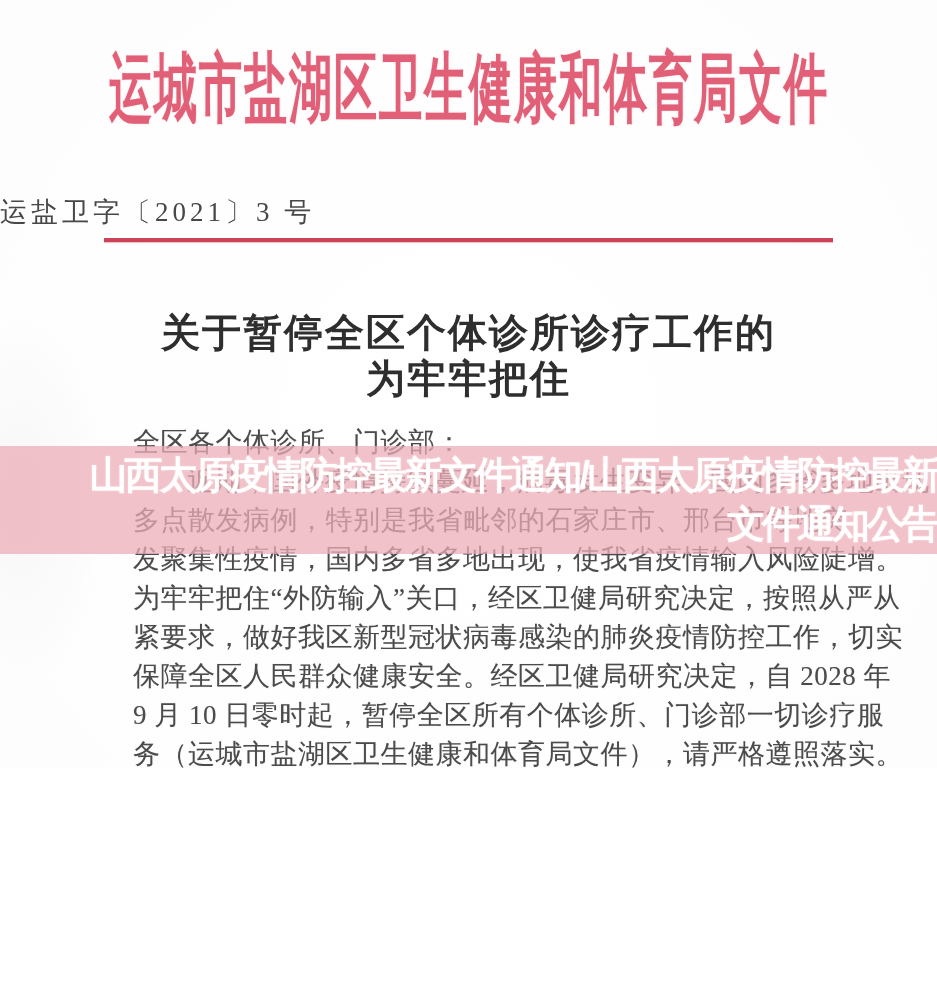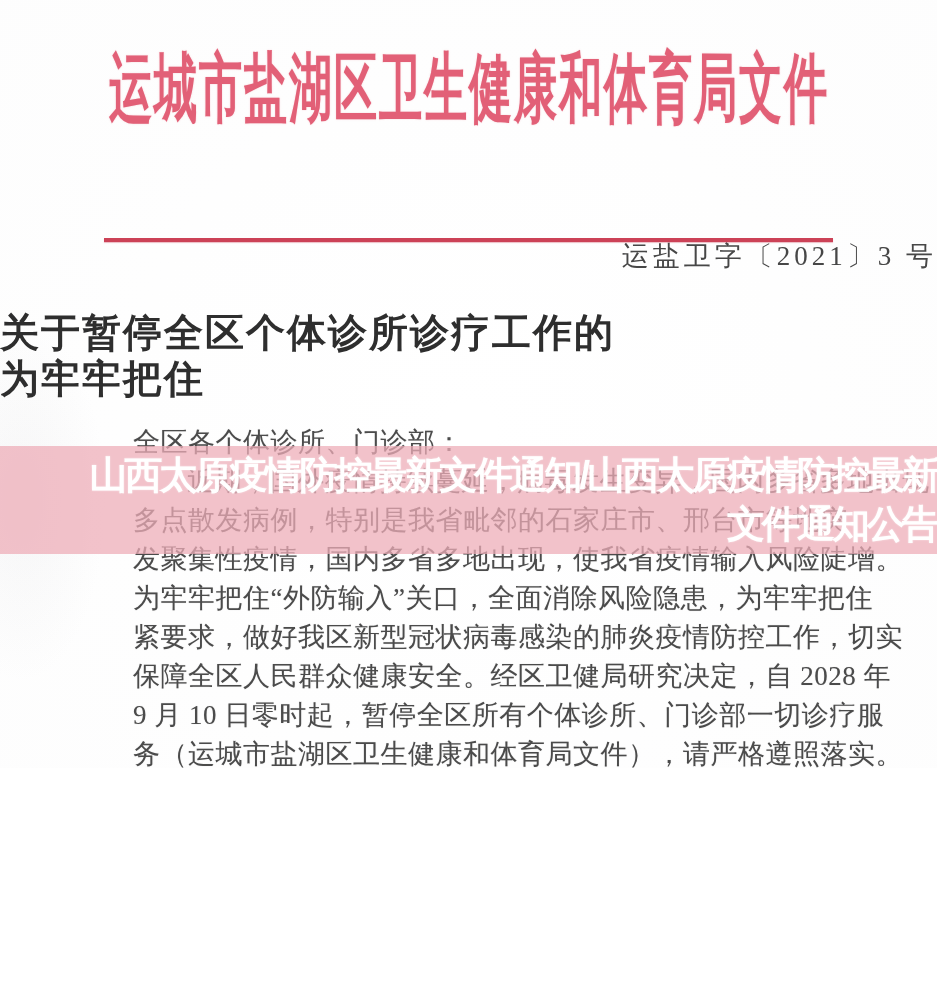--- a/index.html
+++ b/index.html
@@ -24,33 +24,33 @@
     transform:translateX(-50%) scale(0.60,1.05);
     transform-origin:center top;
     font-size:72px;font-weight:bold;white-space:nowrap;
     letter-spacing:3px;
     color:#e26077;
     text-shadow:0 0 2px rgba(226,96,119,0.35);
   }
 
   .doc-number{
     position:absolute;top:194px;left:0;width:100%;
-    text-align:right;
-    font-size:27px;color:#474747;letter-spacing:4px;margin-top:44px;
+    text-align:left;
+    font-size:27px;color:#474747;letter-spacing:4px;
   }
 
   .red-rule{
     position:absolute;top:238px;left:104px;width:729px;height:4px;
     background:#cc4257;
     box-shadow:0 1px 1px rgba(204,66,87,0.35);
   }
 
   .doc-title{
     position:absolute;top:310px;left:0;width:100%;
-    text-align:left;
+    text-align:center;
     font-size:39px;line-height:46px;font-weight:bold;
     color:#2e2e2e;letter-spacing:2px;
   }
 
   .body-text{
     position:absolute;top:423px;left:117px;width:706px;
     font-size:27px;line-height:39px;
     color:#4b4b4b;letter-spacing:0.5px;
     text-shadow:0 0 1px rgba(75,75,75,0.25);
     margin-left:16px;
@@ -103,21 +103,21 @@
   <div class="doc-title">
     <div>关于暂停全区个体诊所诊疗工作的</div>
     <div>为牢牢把住</div>
   </div>
 
   <div class="body-text">
     <div class="body-line">全区各个体诊所、门诊部：</div>
     <div class="body-line indent">近期，国外疫情持续蔓延，病毒发生变异，国内多省多地出现</div>
     <div class="body-line">多点散发病例，特别是我省毗邻的石家庄市、邢台市等地突</div>
     <div class="body-line">发聚集性疫情，国内多省多地出现，使我省疫情输入风险陡增。</div>
-    <div class="body-line">为牢牢把住“外防输入”关口，全面消除风险隐患，为牢牢把住</div>
+    <div class="body-line">为牢牢把住“外防输入”关口，经区卫健局研究决定，按照从严从</div>
     <div class="body-line">紧要求，做好我区新型冠状病毒感染的肺炎疫情防控工作，切实</div>
     <div class="body-line">保障全区人民群众健康安全。经区卫健局研究决定，自 2028 年</div>
     <div class="body-line">9 月 10 日零时起，暂停全区所有个体诊所、门诊部一切诊疗服</div>
     <div class="body-line">务（运城市盐湖区卫生健康和体育局文件），请严格遵照落实。</div>
   </div>
 
   <div class="signature">
     <div>盐湖区卫生健康和体育局</div>
     <div>2021 年 1 月 10 日</div>
   </div>

